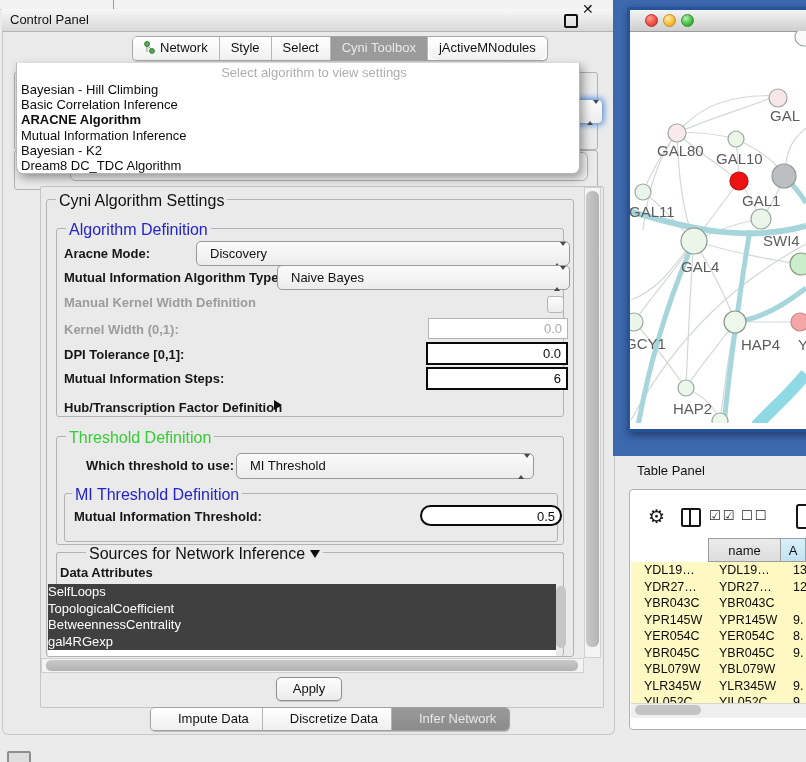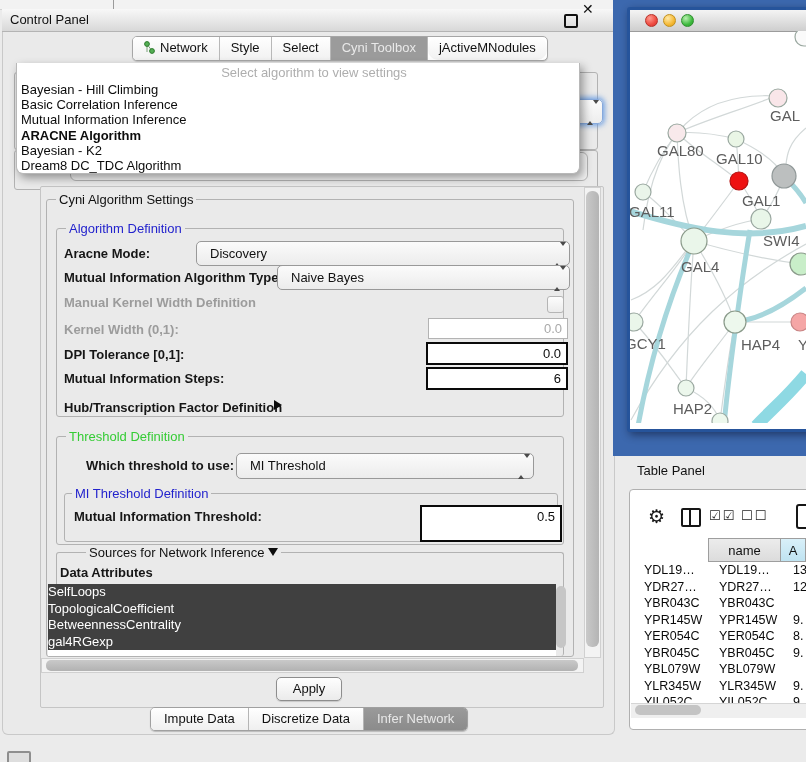--- a/index.html
+++ b/index.html
@@ -19,21 +19,21 @@
   .float-btn{left:564px;top:14px;width:10px;height:10px;border:2px solid #111;border-radius:2px;background:transparent;}
   .close-btn{left:582px;top:1px;font-size:14px;font-weight:bold;color:#111;}
   
   .tabbar{left:86px;top:36px;height:23px;display:flex;border:1px solid #a6a6a6;border-radius:5px;overflow:hidden;background:#fff;box-shadow:0 1px 1px rgba(0,0,0,.15);margin-left:46px;}
   .tab{font-size:13px;color:#111;padding:3px 11px 0 11px;border-right:1px solid #b8b8b8;background:linear-gradient(#ffffff,#f1f1f1);white-space:nowrap;display:flex;align-items:flex-start;gap:5px;}
   .tab:last-child{border-right:none;border-radius:10px;}
   .tab.sel{background:#9b9b9b;color:#e9e9e9;}
   .net-icon{width:11px;height:13px;display:inline-block;margin-top:1px;}
   
   .gbox{border:1px solid #b2b2b2;border-radius:3px;background:transparent;}
-  .glabel{position:absolute;font-size:13px;background:#eaeaea;padding:0 3px;white-space:nowrap;}
+  .glabel{position:absolute;font-size:16px;background:#eaeaea;padding:0 3px;white-space:nowrap;}
   .glabel.plain{color:#111;}
   .glabel.blue{color:#2323cd;}
   .glabel.green{color:#35cc35;}
   
   .popup{left:16px;top:63px;width:562px;height:110px;background:#fff;border:1px solid #b8b8b8;border-top:none;border-radius:0 0 7px 7px;box-shadow:3px 4px 10px rgba(0,0,0,.38);z-index:40;}
   .popup .prompt{position:absolute;left:0;top:2px;width:100%;text-align:center;font-size:13px;color:#aeaeae;padding-left:16px;}
   .popup .items{position:absolute;left:4px;top:19px;right:4px;}
   .popup .item{font-size:13px;color:#0c0c0c;line-height:15.2px;white-space:nowrap;}
   .popup .item.sel{font-weight:bold;}
   
@@ -59,21 +59,21 @@
   .list-thumb{left:556px;top:586px;width:10px;height:62px;border-radius:5px;background:#c6c6c6;z-index:6;}
   
   .vtrack{left:584px;top:187px;width:17px;height:471px;background:#f3f3f3;border:1px solid #d0d0d0;box-sizing:border-box;}
   .vthumb{left:586px;top:191px;width:13px;height:456px;border-radius:6px;background:linear-gradient(90deg,#c9c9c9,#b4b4b4);}
   .htrack{left:41px;top:658px;width:543px;height:15px;background:#f3f3f3;border:1px solid #d0d0d0;box-sizing:border-box;}
   .hthumb{left:46px;top:660px;width:532px;height:11px;border-radius:5px;background:linear-gradient(#c9c9c9,#b2b2b2);}
   .outer-panel{left:40px;top:186px;width:562px;height:520px;border:1px solid #c5c5c5;border-radius:2px;background:#eaeaea;}
   
   .apply{left:276px;top:677px;width:64px;height:22px;border:1px solid #8d8d8d;border-radius:5px;background:linear-gradient(#fefefe,#ebebeb);font-size:13px;color:#111;text-align:center;line-height:21px;box-shadow:0 1px 1px rgba(0,0,0,.15);}
   .bottom-tabbar{left:150px;top:707px;height:22px;display:flex;border:1px solid #a0a0a0;border-radius:5px;overflow:hidden;box-shadow:0 1px 1px rgba(0,0,0,.2);}
-  .btab{font-size:13px;color:#111;padding:3px 13px 0 13px;border-right:1px solid #b5b5b5;background:linear-gradient(#ffffff,#efefef);white-space:nowrap;}
+  .btab{font-size:13px;color:#111;padding:3px 13px 0 27px;border-right:1px solid #b5b5b5;background:linear-gradient(#ffffff,#efefef);white-space:nowrap;}
   .btab:last-child{border-right:none;}
   .btab.sel{background:linear-gradient(#9a9a9a,#8b8b8b);color:#e8e8e8;}
   .mini-icon{left:7px;top:751px;width:20px;height:14px;border:2px solid #8e8e8e;border-radius:2px;background:#dedede;}
   
   .desktop{left:613px;top:0;width:193px;height:456px;background:#3c68ae;}
   .net-win{left:627px;top:7px;width:182px;height:419px;border:3px solid #26549b;border-radius:3px;background:#fff;box-shadow:2px 3px 8px rgba(0,0,20,.45);}
   .net-titlebar{left:630px;top:10px;width:176px;height:21px;background:linear-gradient(#f4f4f4,#cecece);border-bottom:1px solid #9c9c9c;}
   .light{width:13px;height:13px;border-radius:50%;position:absolute;top:4px;box-sizing:border-box;}
   .light.red{background:radial-gradient(circle at 35% 30%,#ff9a90,#ee4b40 60%,#c33);border:1px solid #b73129;}
   .light.yellow{background:radial-gradient(circle at 35% 30%,#ffe9a8,#f5b936 60%,#d99b17);border:1px solid #c2901c;}
@@ -86,21 +86,21 @@
   .cols-icon{position:absolute;left:50px;top:8px;width:16px;height:15px;border:2px solid #161616;border-radius:2px;}
   .cols-icon div{position:absolute;left:6px;top:0;width:2px;height:15px;background:#161616;}
   .checks{position:absolute;left:78px;top:8px;font-size:13px;color:#262626;letter-spacing:2px;font-family:"DejaVu Sans",sans-serif;}
   .unchecks{position:absolute;left:110px;top:8px;font-size:13px;color:#262626;letter-spacing:2px;font-family:"DejaVu Sans",sans-serif;}
   .partial-icon{position:absolute;left:165px;top:4px;width:18px;height:21px;border:2px solid #161616;border-radius:3px;}
   .tp-header{left:631px;top:538px;width:175px;height:24px;display:flex;font-size:13px;color:#111;}
   .tp-header .hc{box-sizing:border-box;border:1px solid #9e9e9e;border-right:none;display:flex;align-items:center;justify-content:center;}
   .tp-header .hc.blue{background:linear-gradient(#d9f0f9,#bfe3f1);}
   .tp-header .hc.gray{background:linear-gradient(#ececec,#dcdcdc);text-align:center;}
   .hc.c1{width:77px;margin-top:28px;} .hc.c2{width:72px;} .hc.c3{flex:1;border-right:1px solid #9e9e9e;}
-  .tp-rows{left:631px;top:562px;width:175px;height:141px;overflow:hidden;background:#ffffff;font-size:12.5px;color:#0a0a0a;}
+  .tp-rows{left:631px;top:562px;width:175px;height:141px;overflow:hidden;background:#fef9c3;font-size:12.5px;color:#0a0a0a;}
   .trow{display:flex;height:16.5px;line-height:16.5px;white-space:nowrap;}
   .trow .c1{flex:0 0 77px;padding-left:13px;box-sizing:border-box;overflow:hidden;}
   .trow .c2{flex:0 0 72px;padding-left:11px;box-sizing:border-box;overflow:hidden;}
   .trow .c3{flex:1;padding-left:13px;overflow:hidden;}
   .tp-htrack{left:631px;top:703px;width:175px;height:14px;background:#efefef;border-top:1px solid #d5d5d5;}
   .tp-hthumb{left:635px;top:705px;width:66px;height:10px;border-radius:5px;background:#c4c4c4;}
 </style>
 </head>
 <body>
 
@@ -145,22 +145,22 @@
 </div>
 <div class="abs ghost-combo">
   <span>gal filtered.sif default node</span>
 </div>
 
 <div class="abs popup">
   <div class="prompt">Select algorithm to view settings</div>
   <div class="items" id="ddItems">
       <div class="item">Bayesian - Hill Climbing</div>
       <div class="item">Basic Correlation Inference</div>
+      <div class="item sel">ARACNE Algorithm</div>
       <div class="item">Mutual Information Inference</div>
-      <div class="item sel">ARACNE Algorithm</div>
       <div class="item">Bayesian - K2</div>
       <div class="item">Dream8 DC_TDC Algorithm</div>
     </div>
 </div>
 
 <div class="abs outer-panel"></div>
 
 <div class="abs gbox" style="left:46px;top:199px;width:526px;height:456px;"></div>
 <span class="glabel plain abs" style="left:56px;top:192px;">Cyni Algorithm Settings</span>
 
@@ -199,21 +199,21 @@
 
 <span class="abs lbl" style="left:86px;top:458px;">Which threshold to use:</span>
 <div class="abs combo" style="left:236px;top:453px;width:296px;height:24px;">
   <span class="val">MI Threshold</span>
   <span class="stepper"><span class="arr-up"></span><span class="arr-dn"></span></span>
 </div>
 
 <div class="abs gbox" style="left:64px;top:493px;width:492px;height:47px;"></div>
 <span class="glabel blue abs" style="left:72px;top:486px;">MI Threshold Definition</span>
 <span class="abs lbl" style="left:74px;top:509px;">Mutual Information Threshold:</span>
-<div class="abs field" style="left:420px;top:505px;width:142px;height:37px;line-height:19px;">0.5</div>
+<div class="abs field" style="left:420px;top:505px;width:142px;height:21px;line-height:19px;border-radius:11px;">0.5</div>
 
 <div class="abs gbox" style="left:56px;top:552px;width:506px;height:103px;border-bottom:none;"></div>
 <span class="glabel plain abs" style="left:62px;top:545px;margin-left:24px;"><span>Sources for Network Inference</span>&nbsp;<span class="tri-down" style="vertical-align:1px;"></span></span>
 <span class="abs lbl" style="left:60px;top:565px;">Data Attributes</span>
 <div class="abs attr-list" id="attrList">
     <div class="attr-item">SelfLoops</div>
     <div class="attr-item">TopologicalCoefficient</div>
     <div class="attr-item">BetweennessCentrality</div>
     <div class="attr-item">gal4RGexp</div>
   </div>

